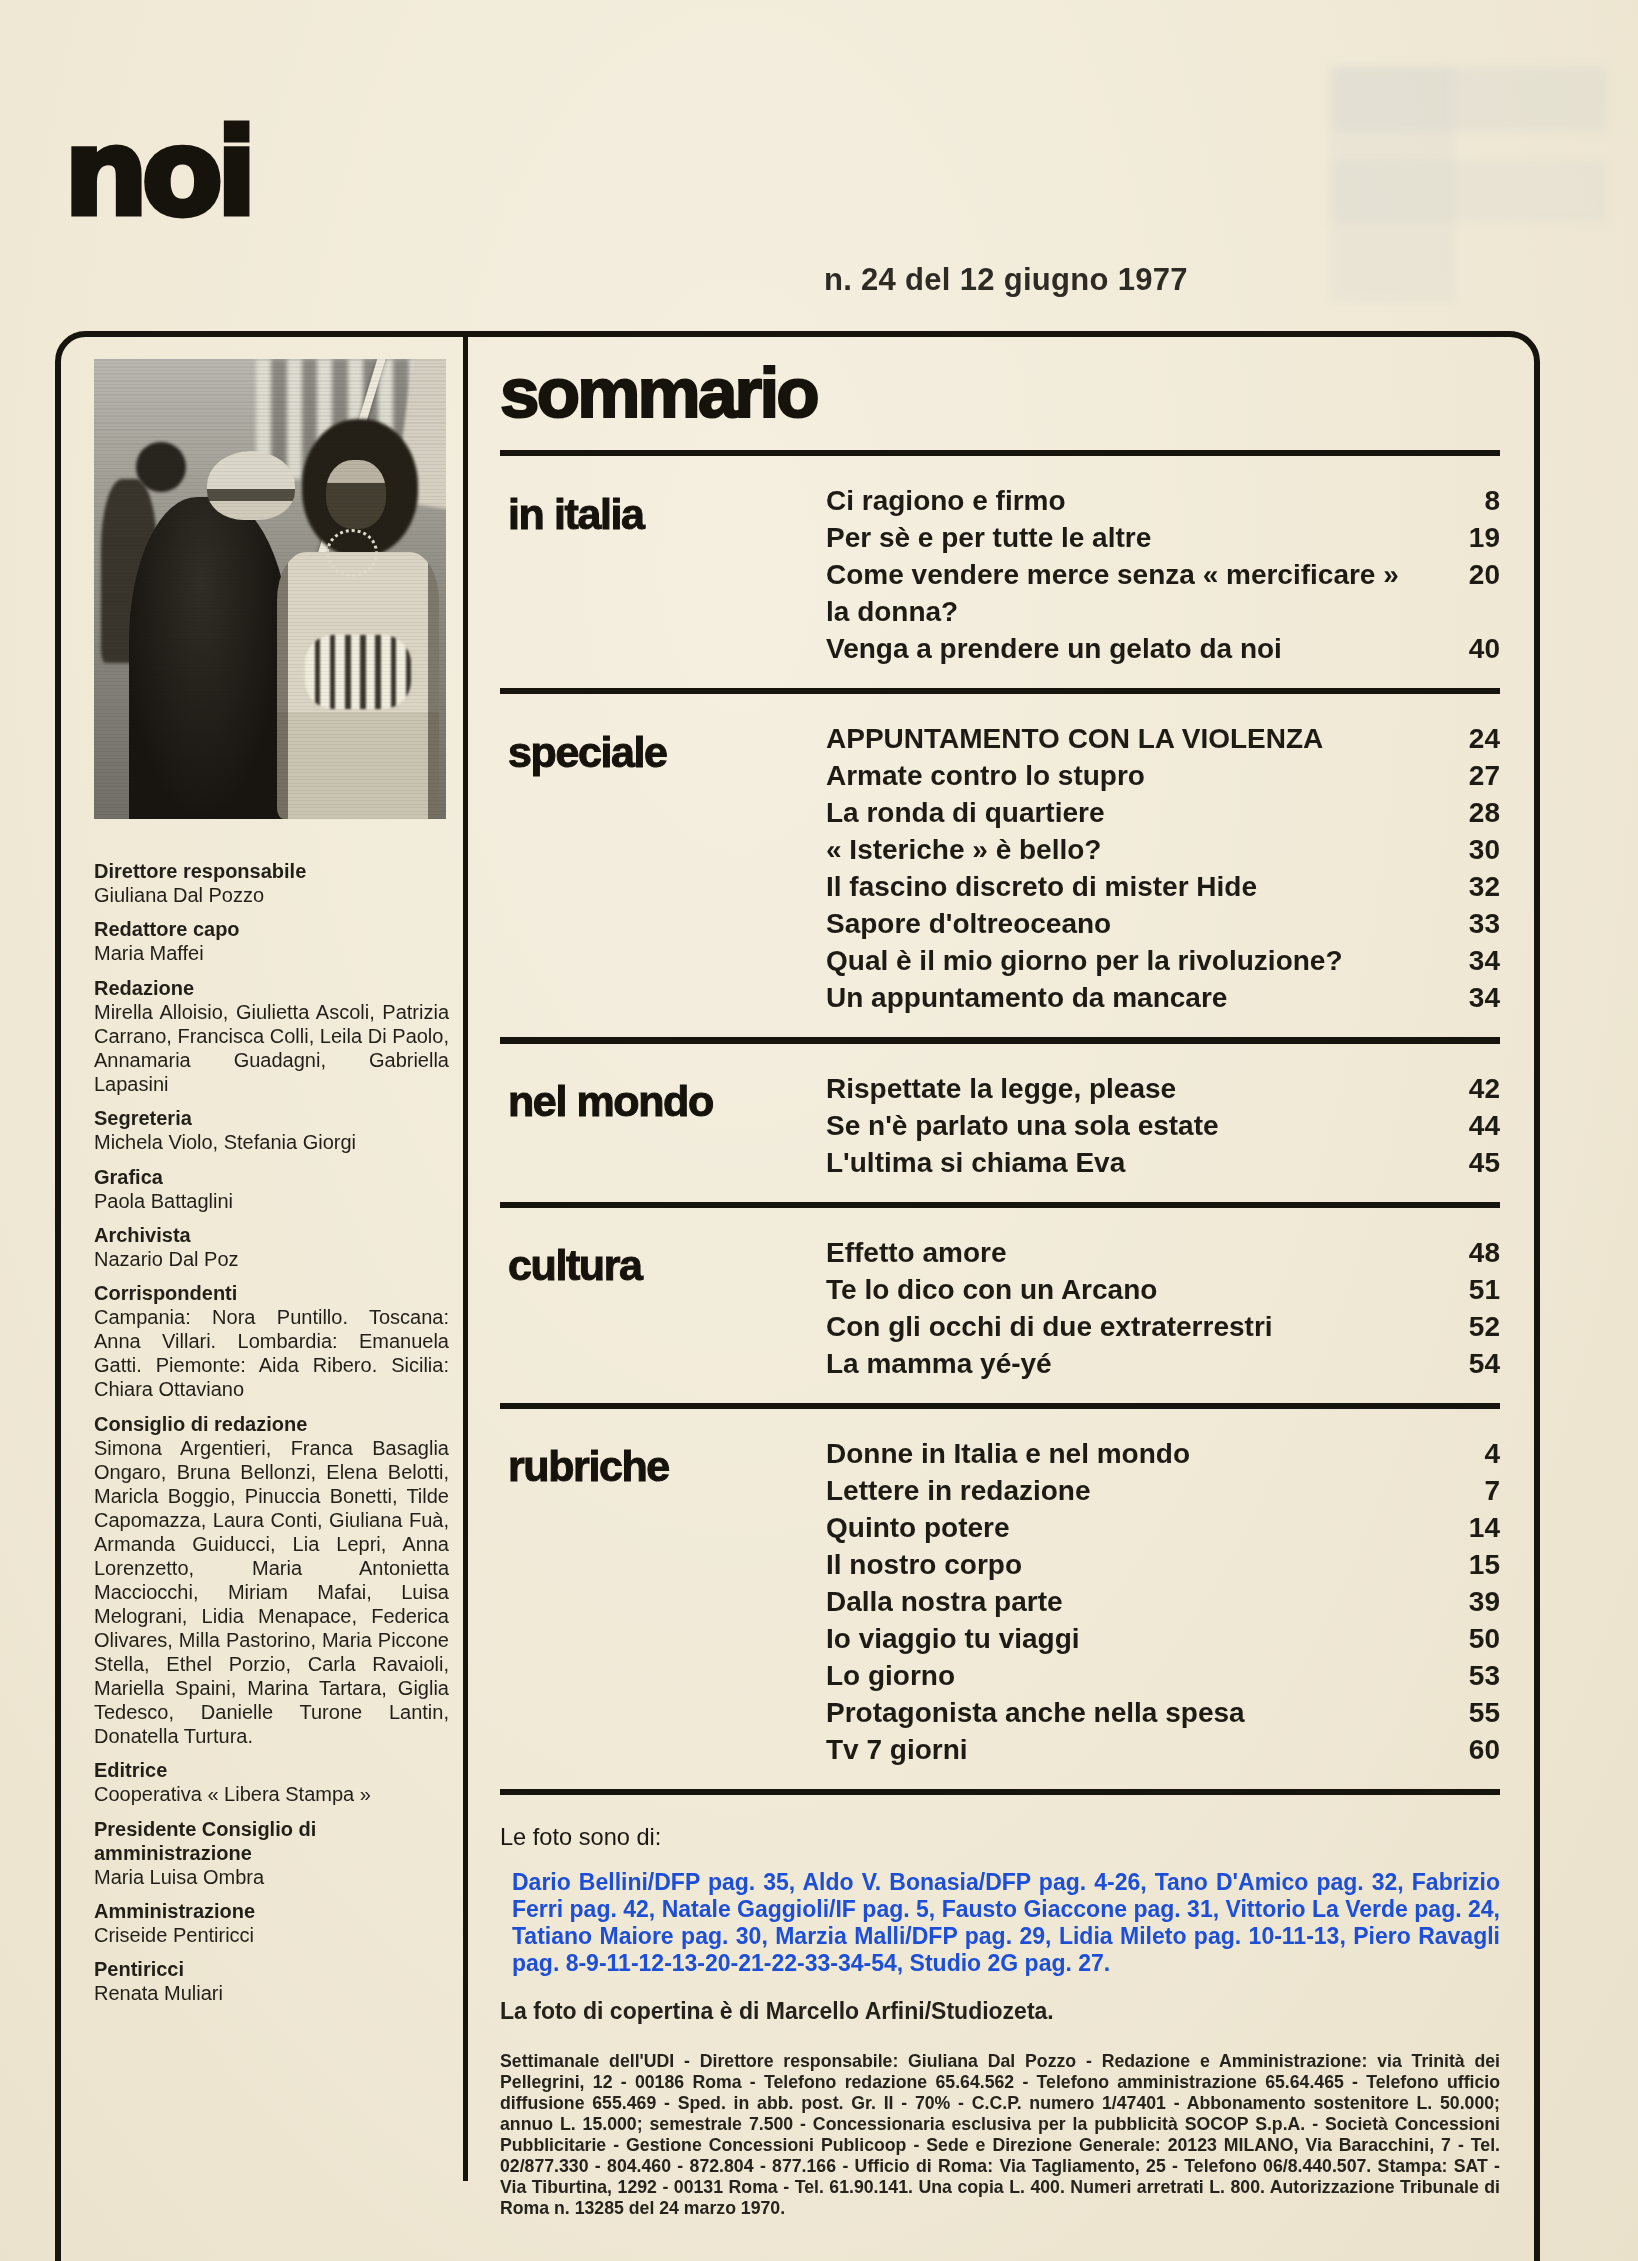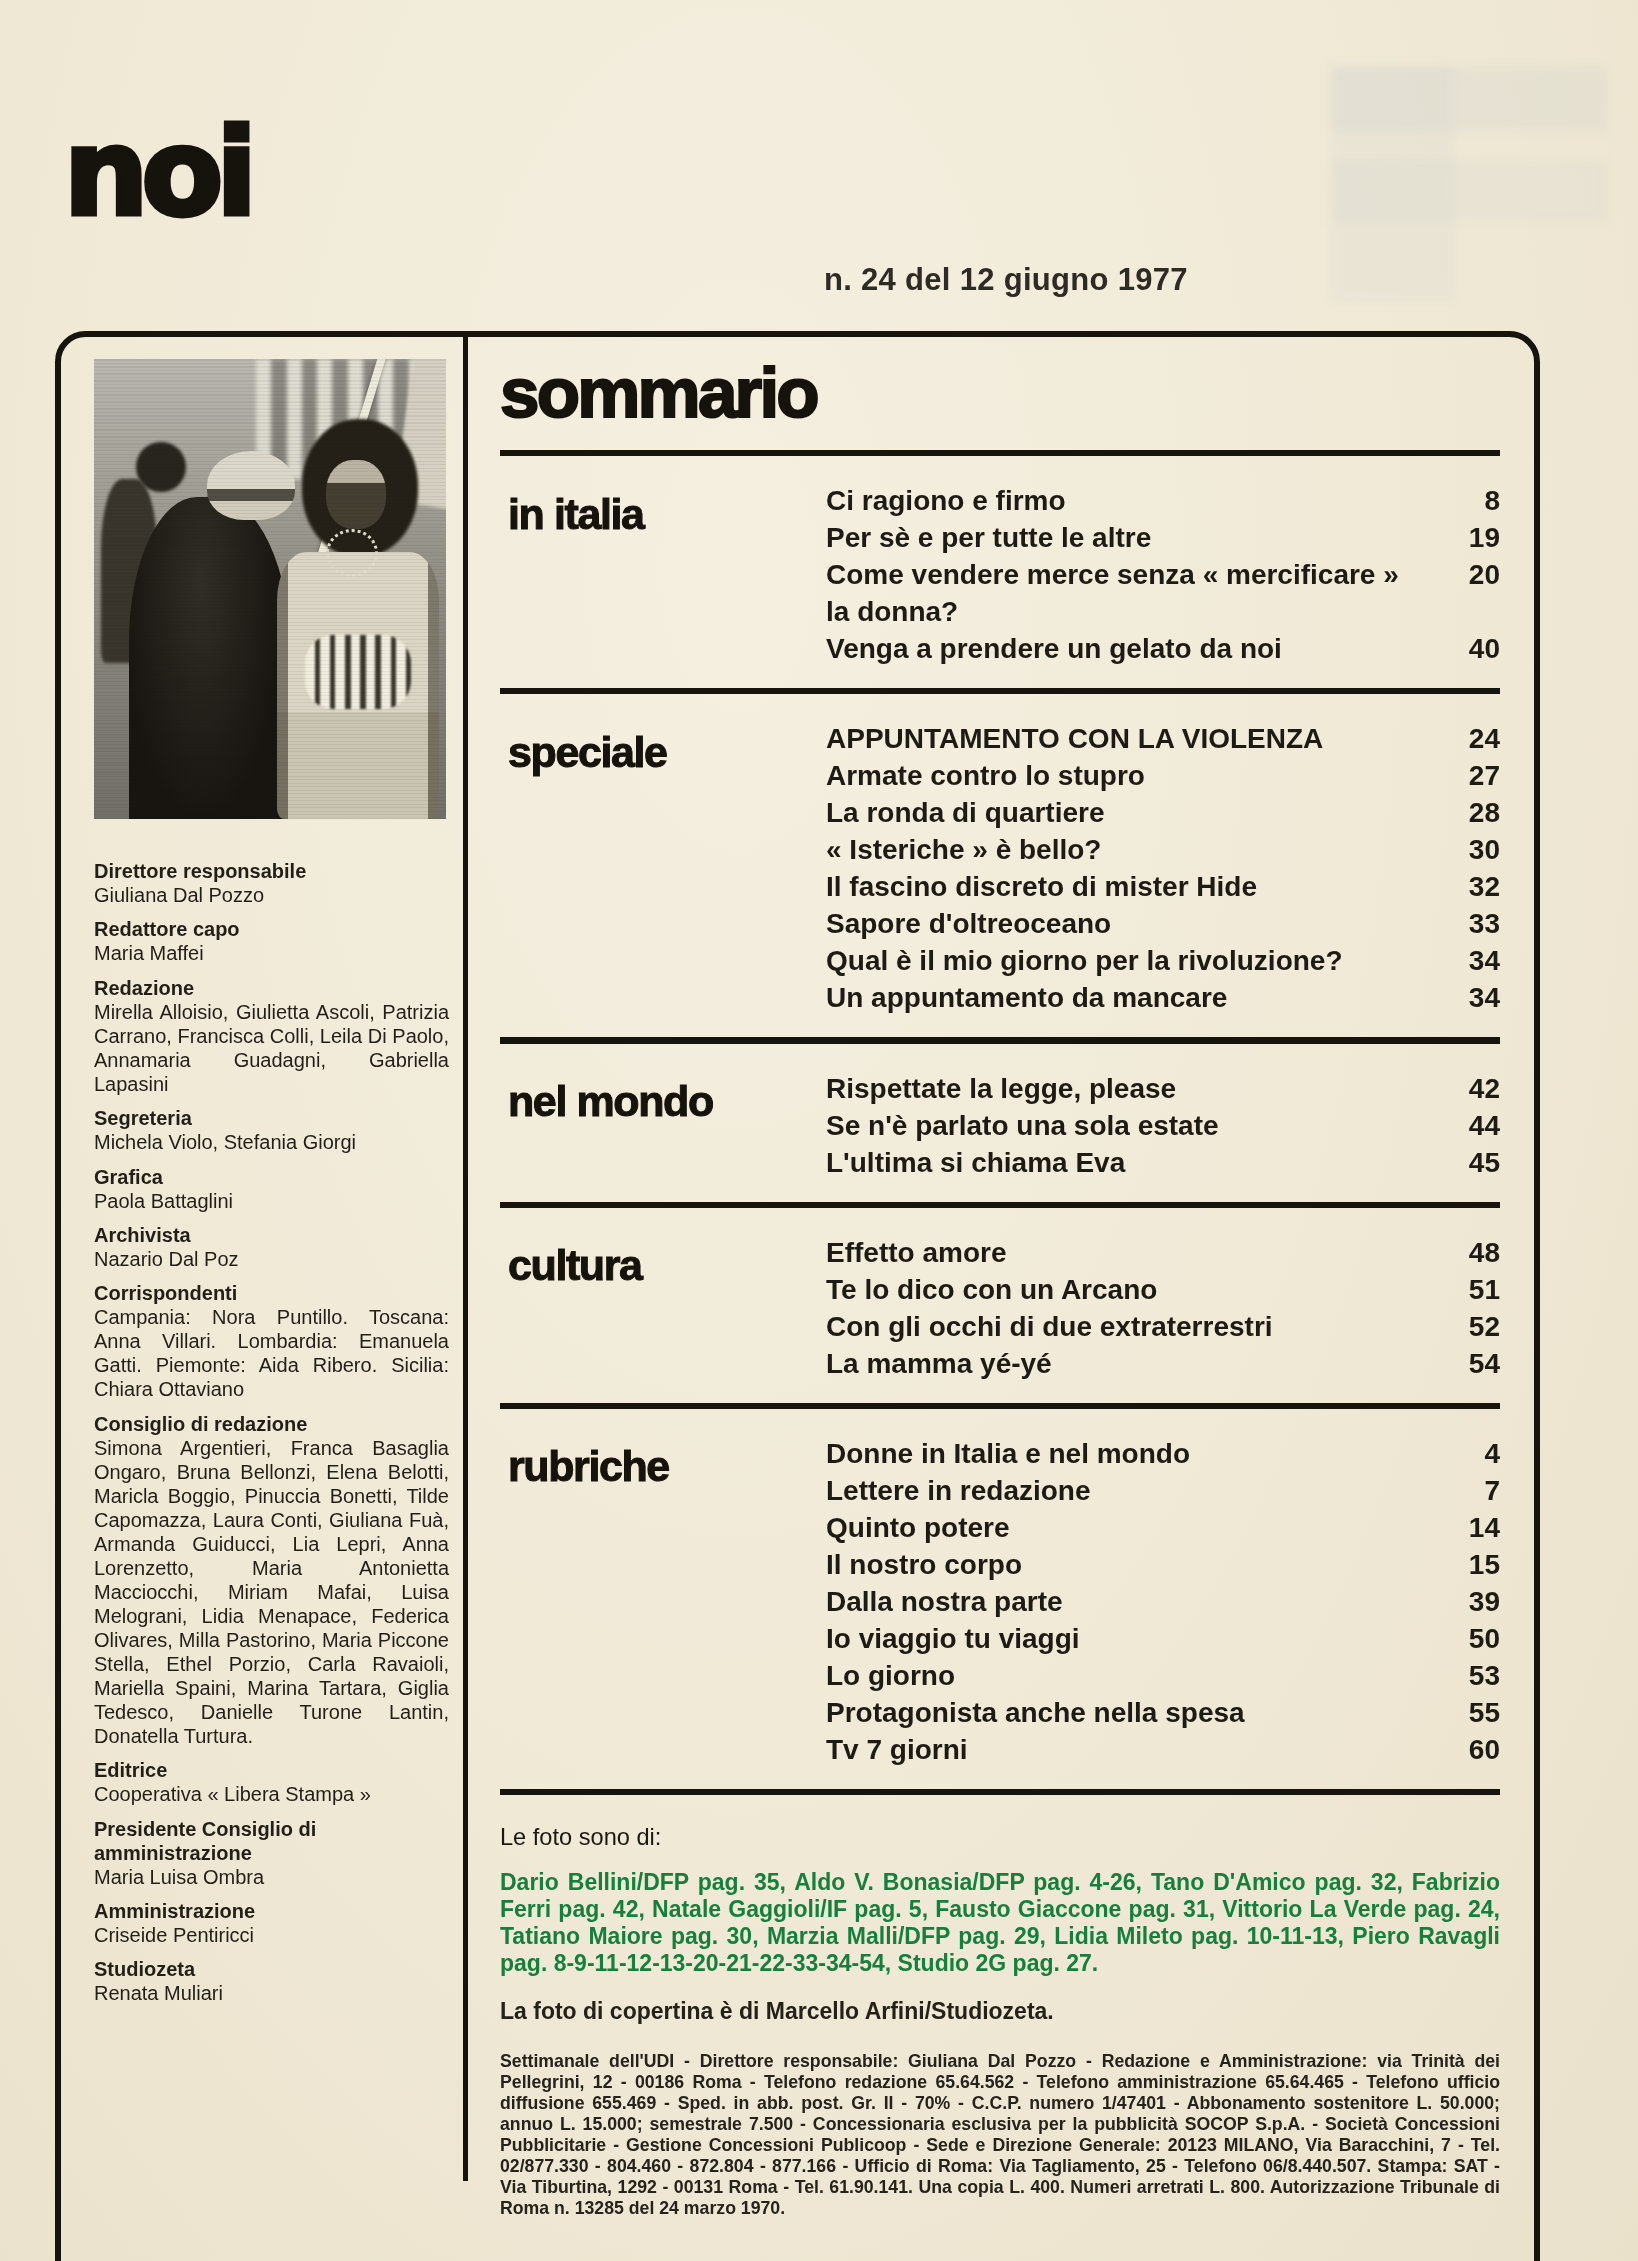--- a/index.html
+++ b/index.html
@@ -98,21 +98,21 @@
     width:310px;flex-shrink:0;margin:8px;padding-top:1.4px;
     font-size:43px;line-height:1.05;font-weight:bold;letter-spacing:-1.4px;
     color:#16120c;-webkit-text-stroke:1px #16120c;
   }
   .entries{flex:1;min-width:0;}
   .entry{display:flex;font-weight:bold;font-size:28px;line-height:37px;color:#1e1b15;}
   .entry-title{flex:1;padding-right:32px;}
   .entry-page{min-width:58px;text-align:right;}
   
   .photos-heading{margin:29px 0 0 0;font-size:23.6px;font-weight:normal;}
-  .photos-body{margin:18px 0 0 0;font-size:23px;font-weight:bold;line-height:27px;text-align:justify;color:#15803d;}
+  .photos-body{margin:18px 0 0 12px;font-size:23px;font-weight:bold;line-height:27px;text-align:justify;color:#1d4ed8;}
   .cover-line{margin:21px 0 0 0;font-size:23px;font-weight:bold;color:#24211b;}
   .colophon{margin:26px 0 0 0;font-size:17.7px;font-weight:bold;line-height:21px;text-align:justify;color:#26231d;}
 </style>
 </head>
 <body>
 
 <div class="bleed"></div>
 
 <div class="logo">
   <span class="logo-noi">noi</span>
@@ -176,21 +176,21 @@
     </div>
     <div class="staff-group">
       <div class="staff-role">Presidente Consiglio di amministrazione</div>
       <div class="staff-names">Maria Luisa Ombra</div>
     </div>
     <div class="staff-group">
       <div class="staff-role">Amministrazione</div>
       <div class="staff-names">Criseide Pentiricci</div>
     </div>
     <div class="staff-group">
-      <div class="staff-role">Studiozeta</div>
+      <div class="staff-role">Pentiricci</div>
       <div class="staff-names">Renata Muliari</div>
     </div>
   </div>
 
 <div class="main">
   <h1 class="toc-title">sommario</h1>
   <div>
       <div class="rule"></div>
       <div class="toc-section">
         <h2 class="section-name">in italia</h2>

